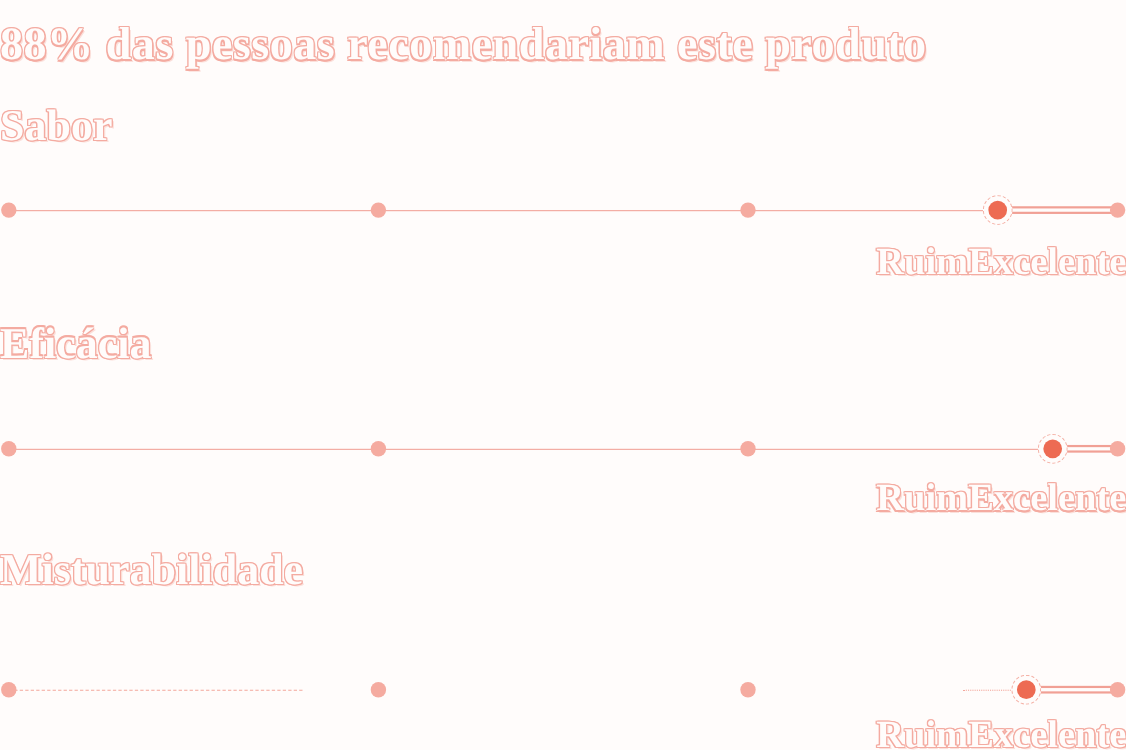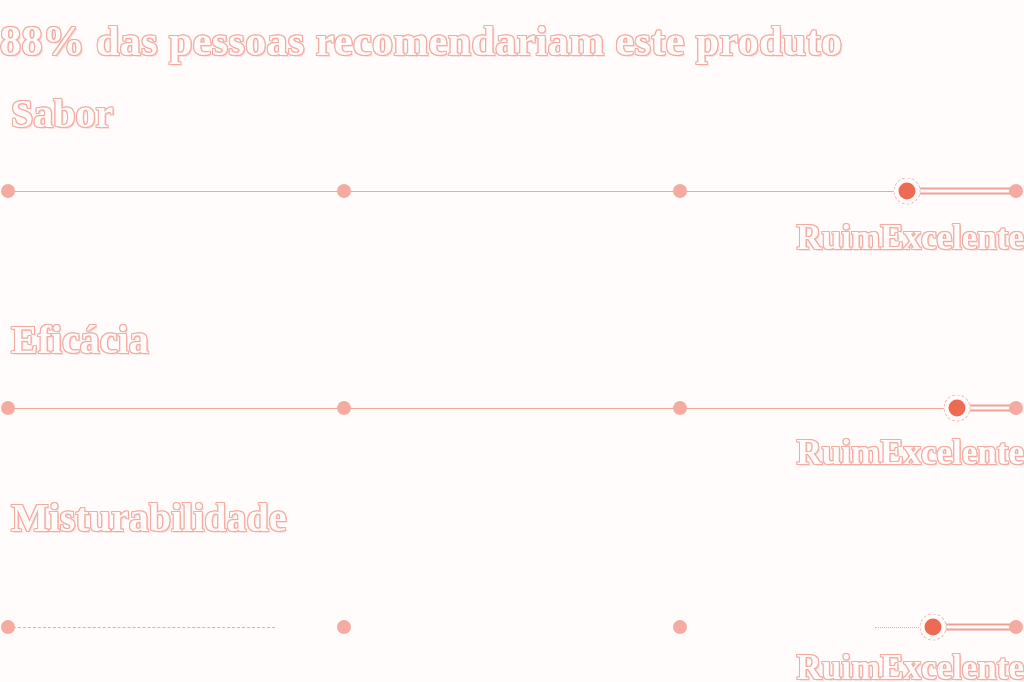--- a/index.html
+++ b/index.html
@@ -27,24 +27,23 @@
     position: absolute;
     top: 20px;
     left: 0;
     font-size: 42px;
     letter-spacing: 0.4px;
   }
   .section-title {
     position: absolute;
     left: 0;
     font-size: 40px;
-    margin-left: 11px;
   }
   .st-1 { top: 94px; }
-  .st-2 { top: 320px; }
+  .st-2 { top: 292px; }
   .st-3 { top: 498px; }
 
   .scale-row {
     position: absolute;
     left: 0;
     right: 0;
     display: flex;
     justify-content: flex-end;
     font-size: 35px;
   }

